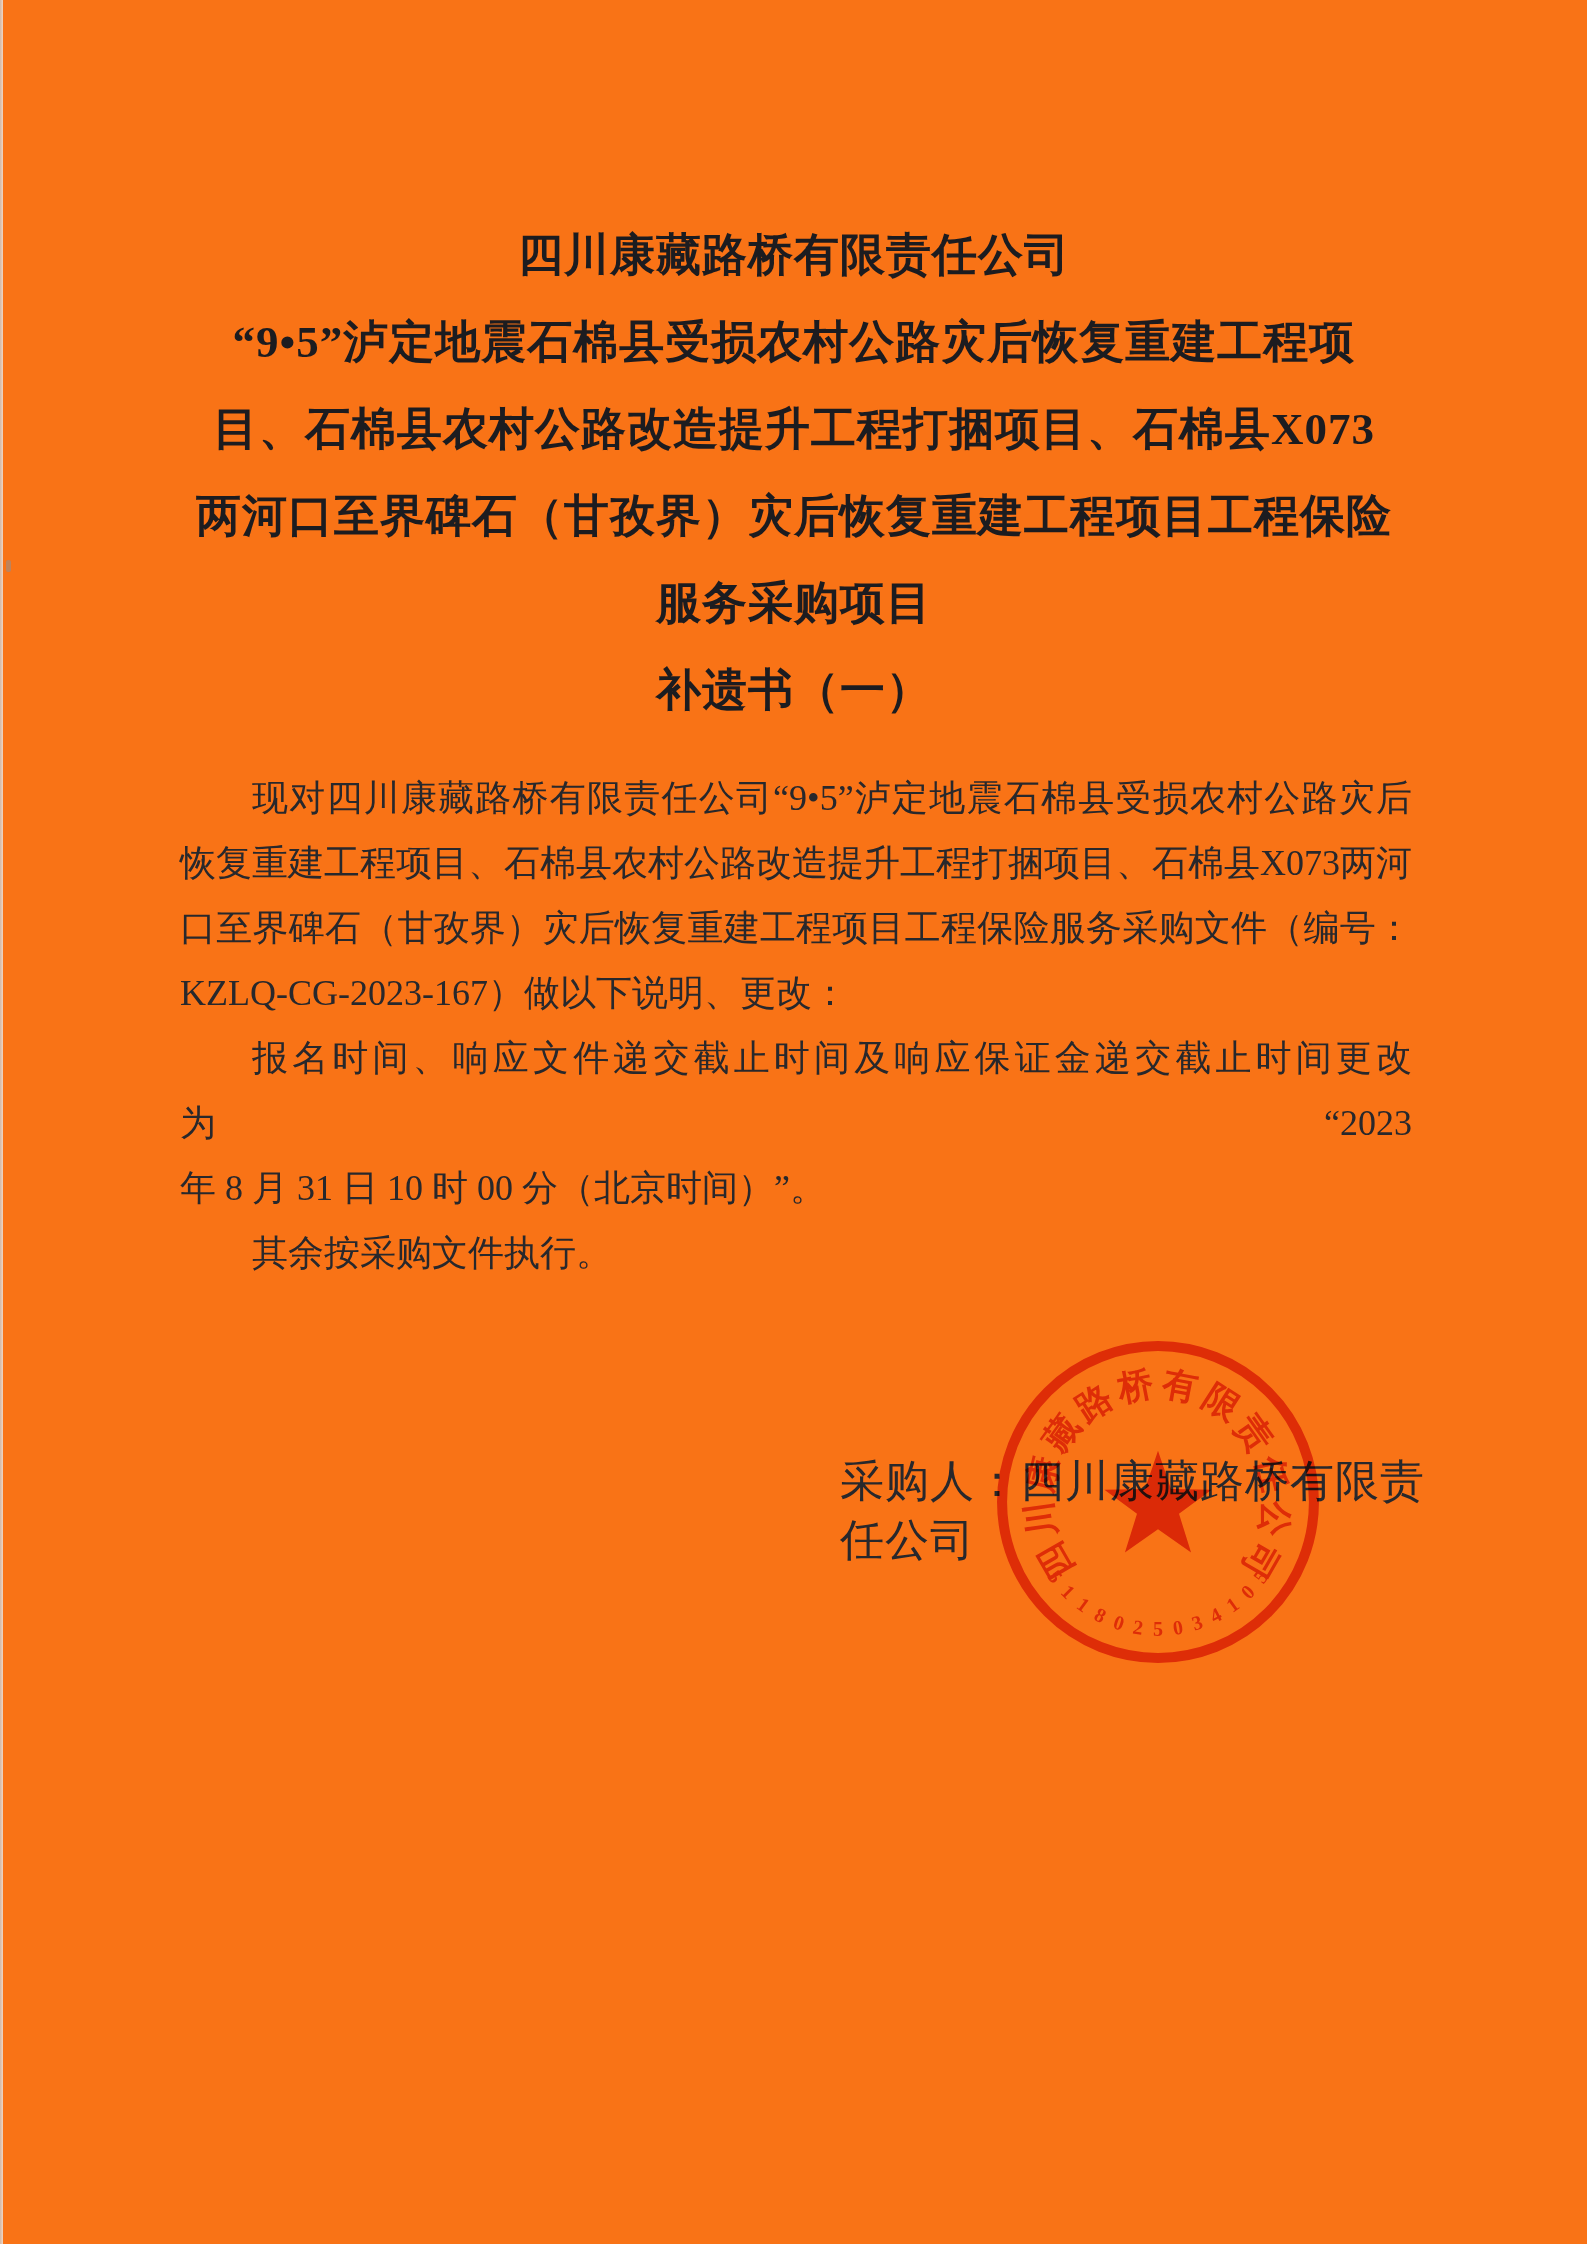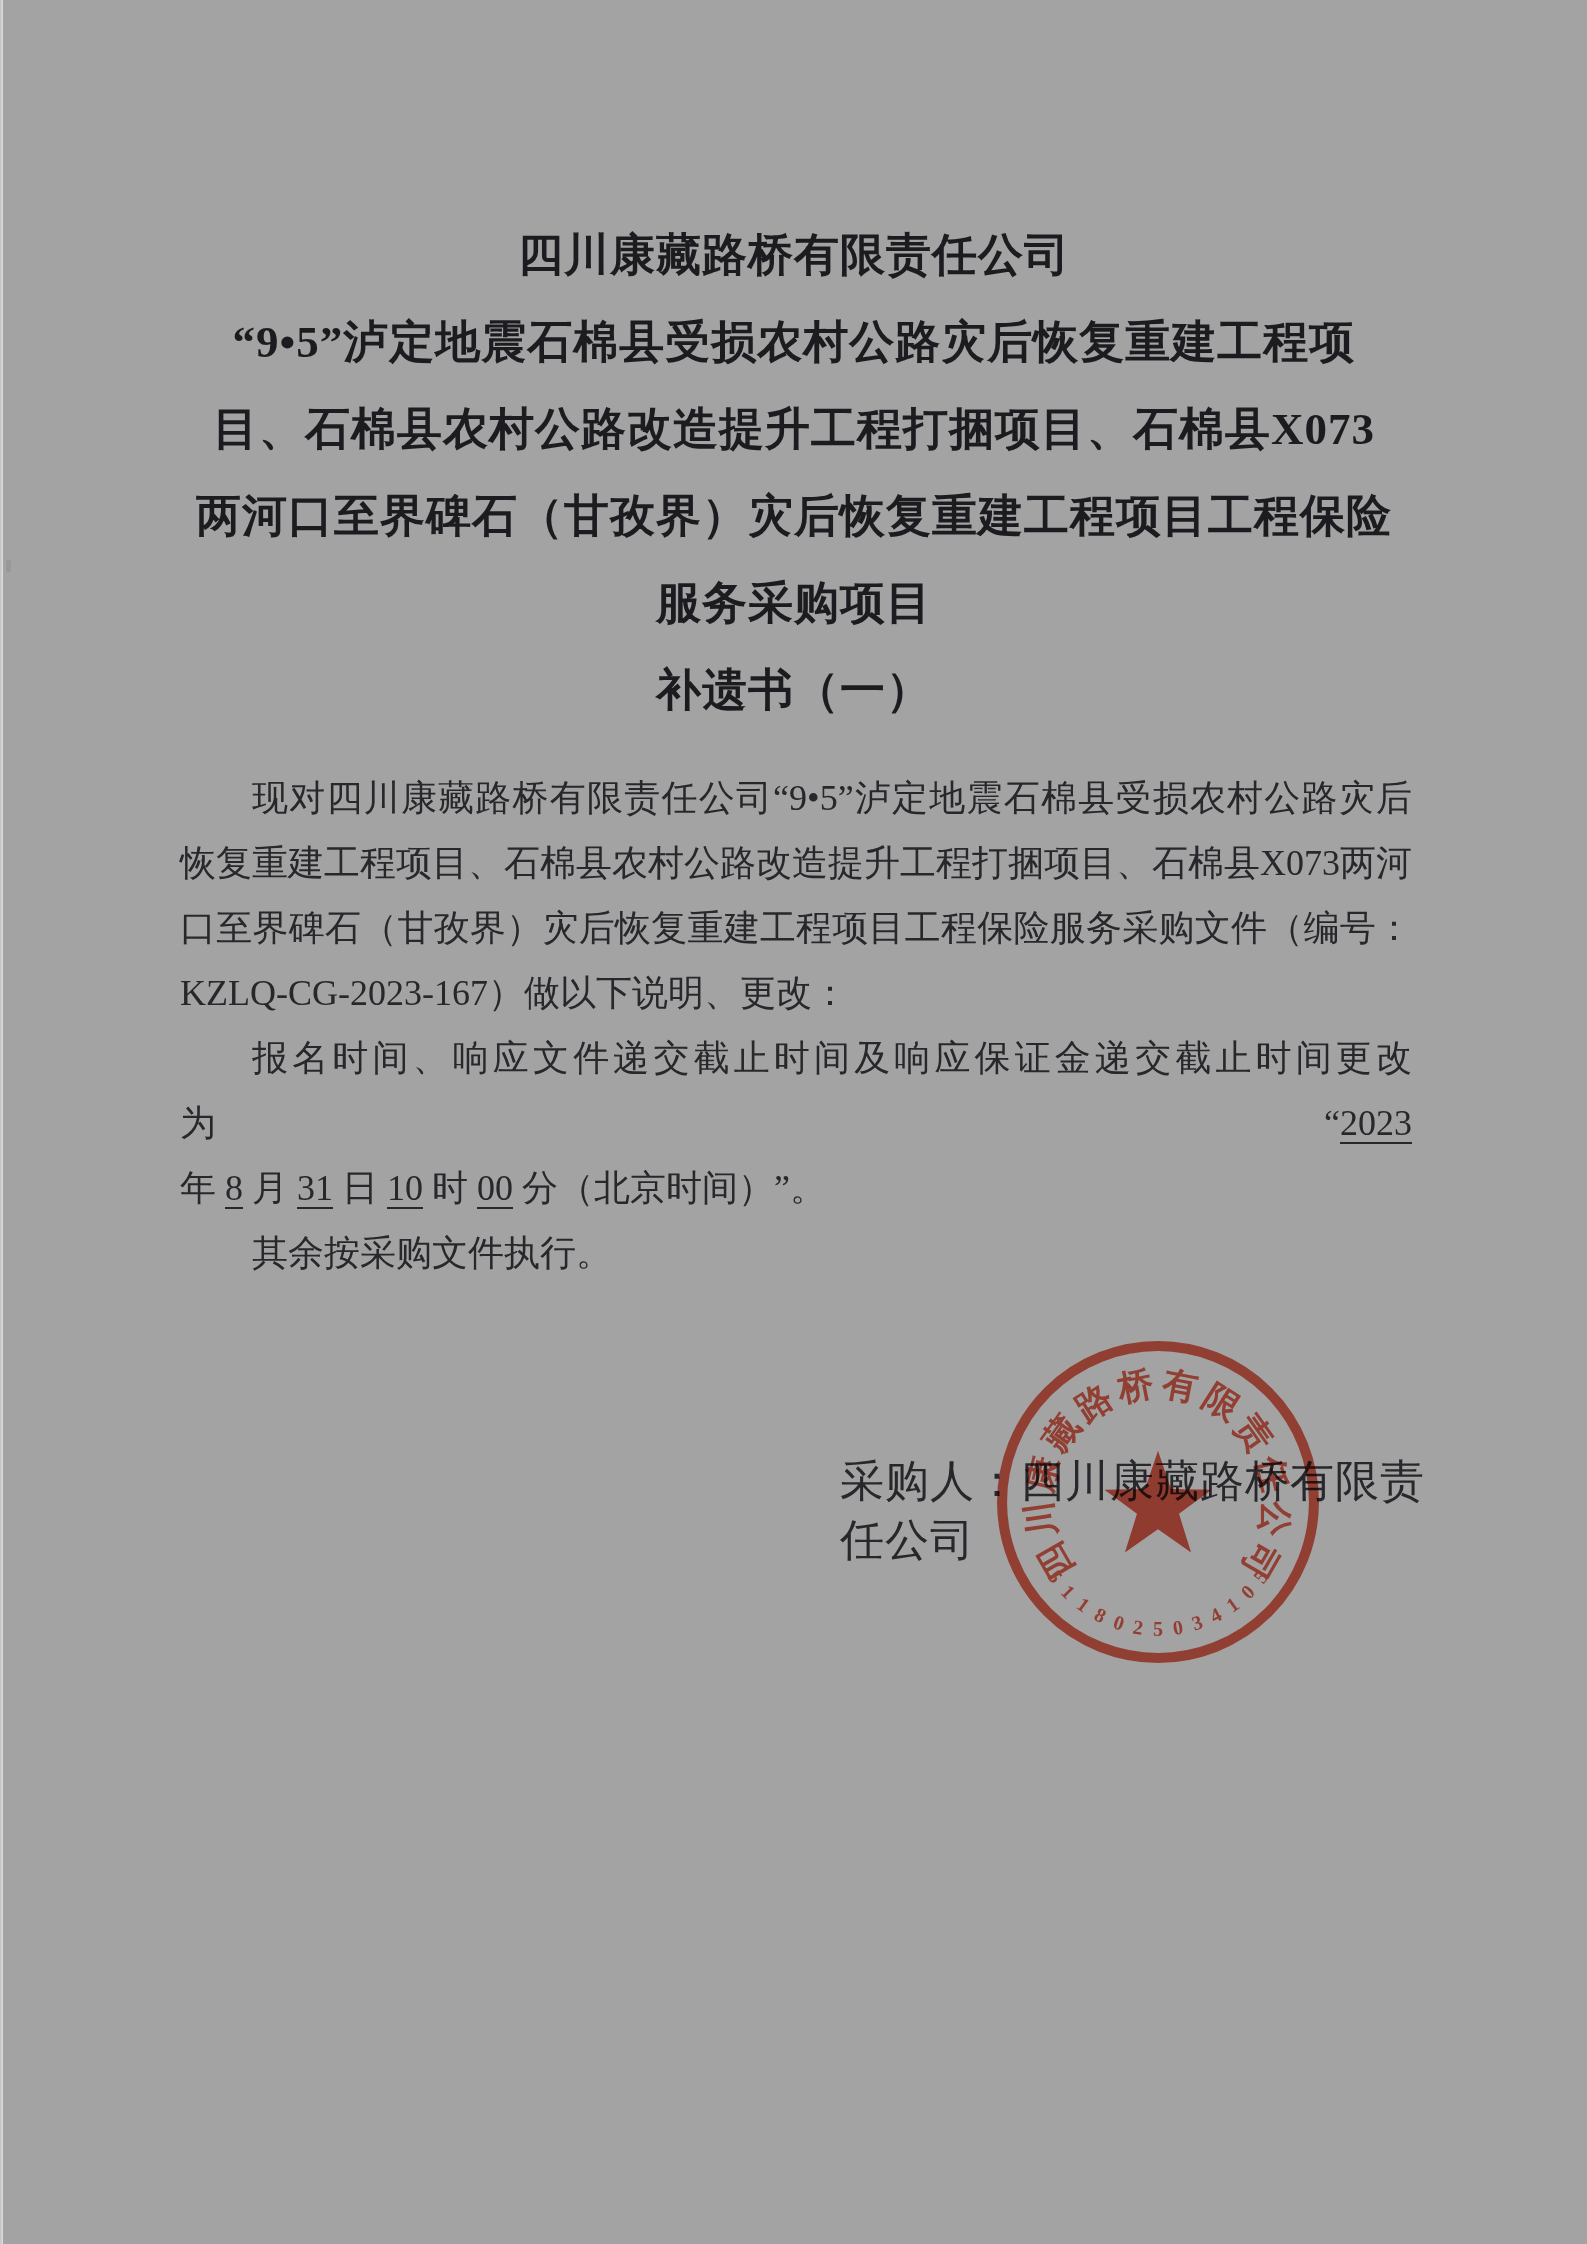--- a/index.html
+++ b/index.html
@@ -5,21 +5,21 @@
   html, body {
     margin: 0;
     padding: 0;
     background: #888;
   }
   .page {
     position: relative;
     width: 1587px;
     height: 2244px;
     margin: 0 auto;
-    background: #a3a3a3;
+    background: #f97316;
     overflow: hidden;
     font-family: "Liberation Serif", "DejaVu Serif", serif;
     color: #25252a;
   }
   .scan-edge {
     position: absolute;
     left: 0; top: 0;
     width: 3px; height: 2244px;
     background: linear-gradient(to right, #c9c9c9, #eeeeee);
     opacity: 0.8;
@@ -55,21 +55,20 @@
   }
   .bline { min-height: 65px; white-space: nowrap; }
   .bline.jl {
     white-space: normal;
     text-align: justify;
     text-align-last: justify;
     text-justify: inter-character;
   }
   .bline.ind { text-indent: 72px; }
   .u {
-    text-decoration: underline;
     text-decoration-thickness: 2px;
     text-underline-offset: 7px;
   }
   .signature {
     position: absolute;
     left: 840px;
     top: 1452px;
     width: 600px;
     font-size: 44px;
     color: #28282c;

